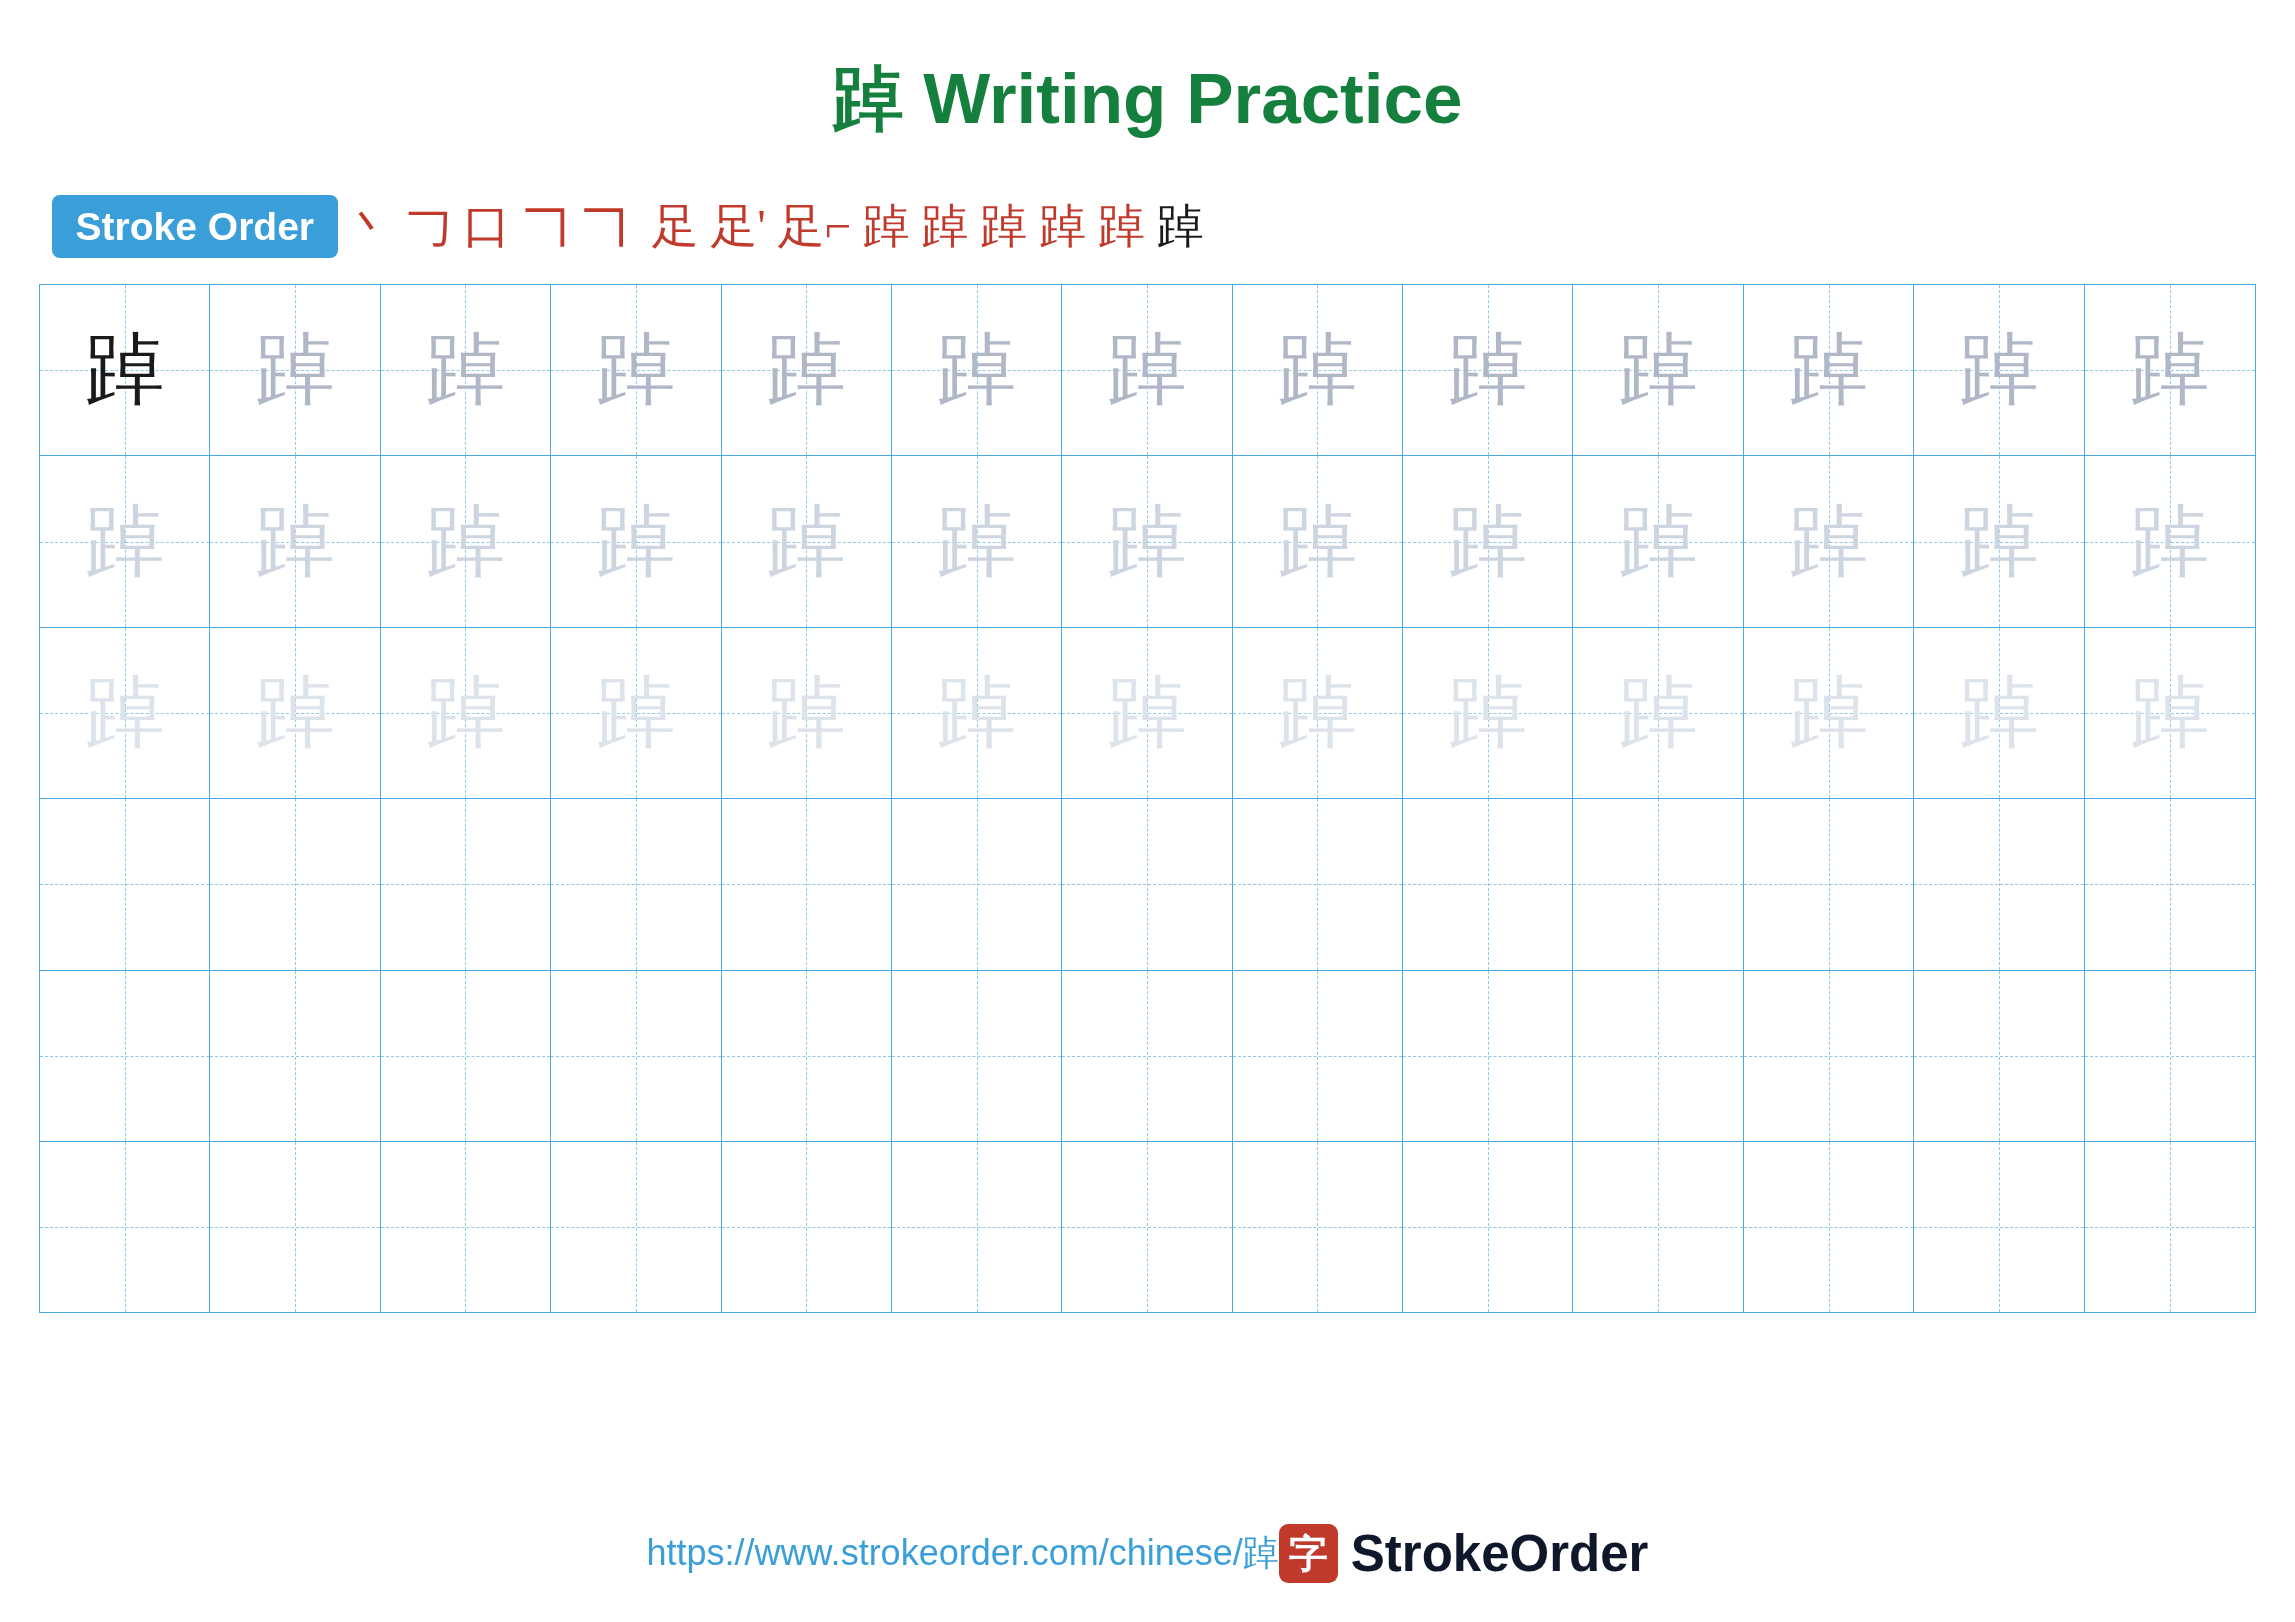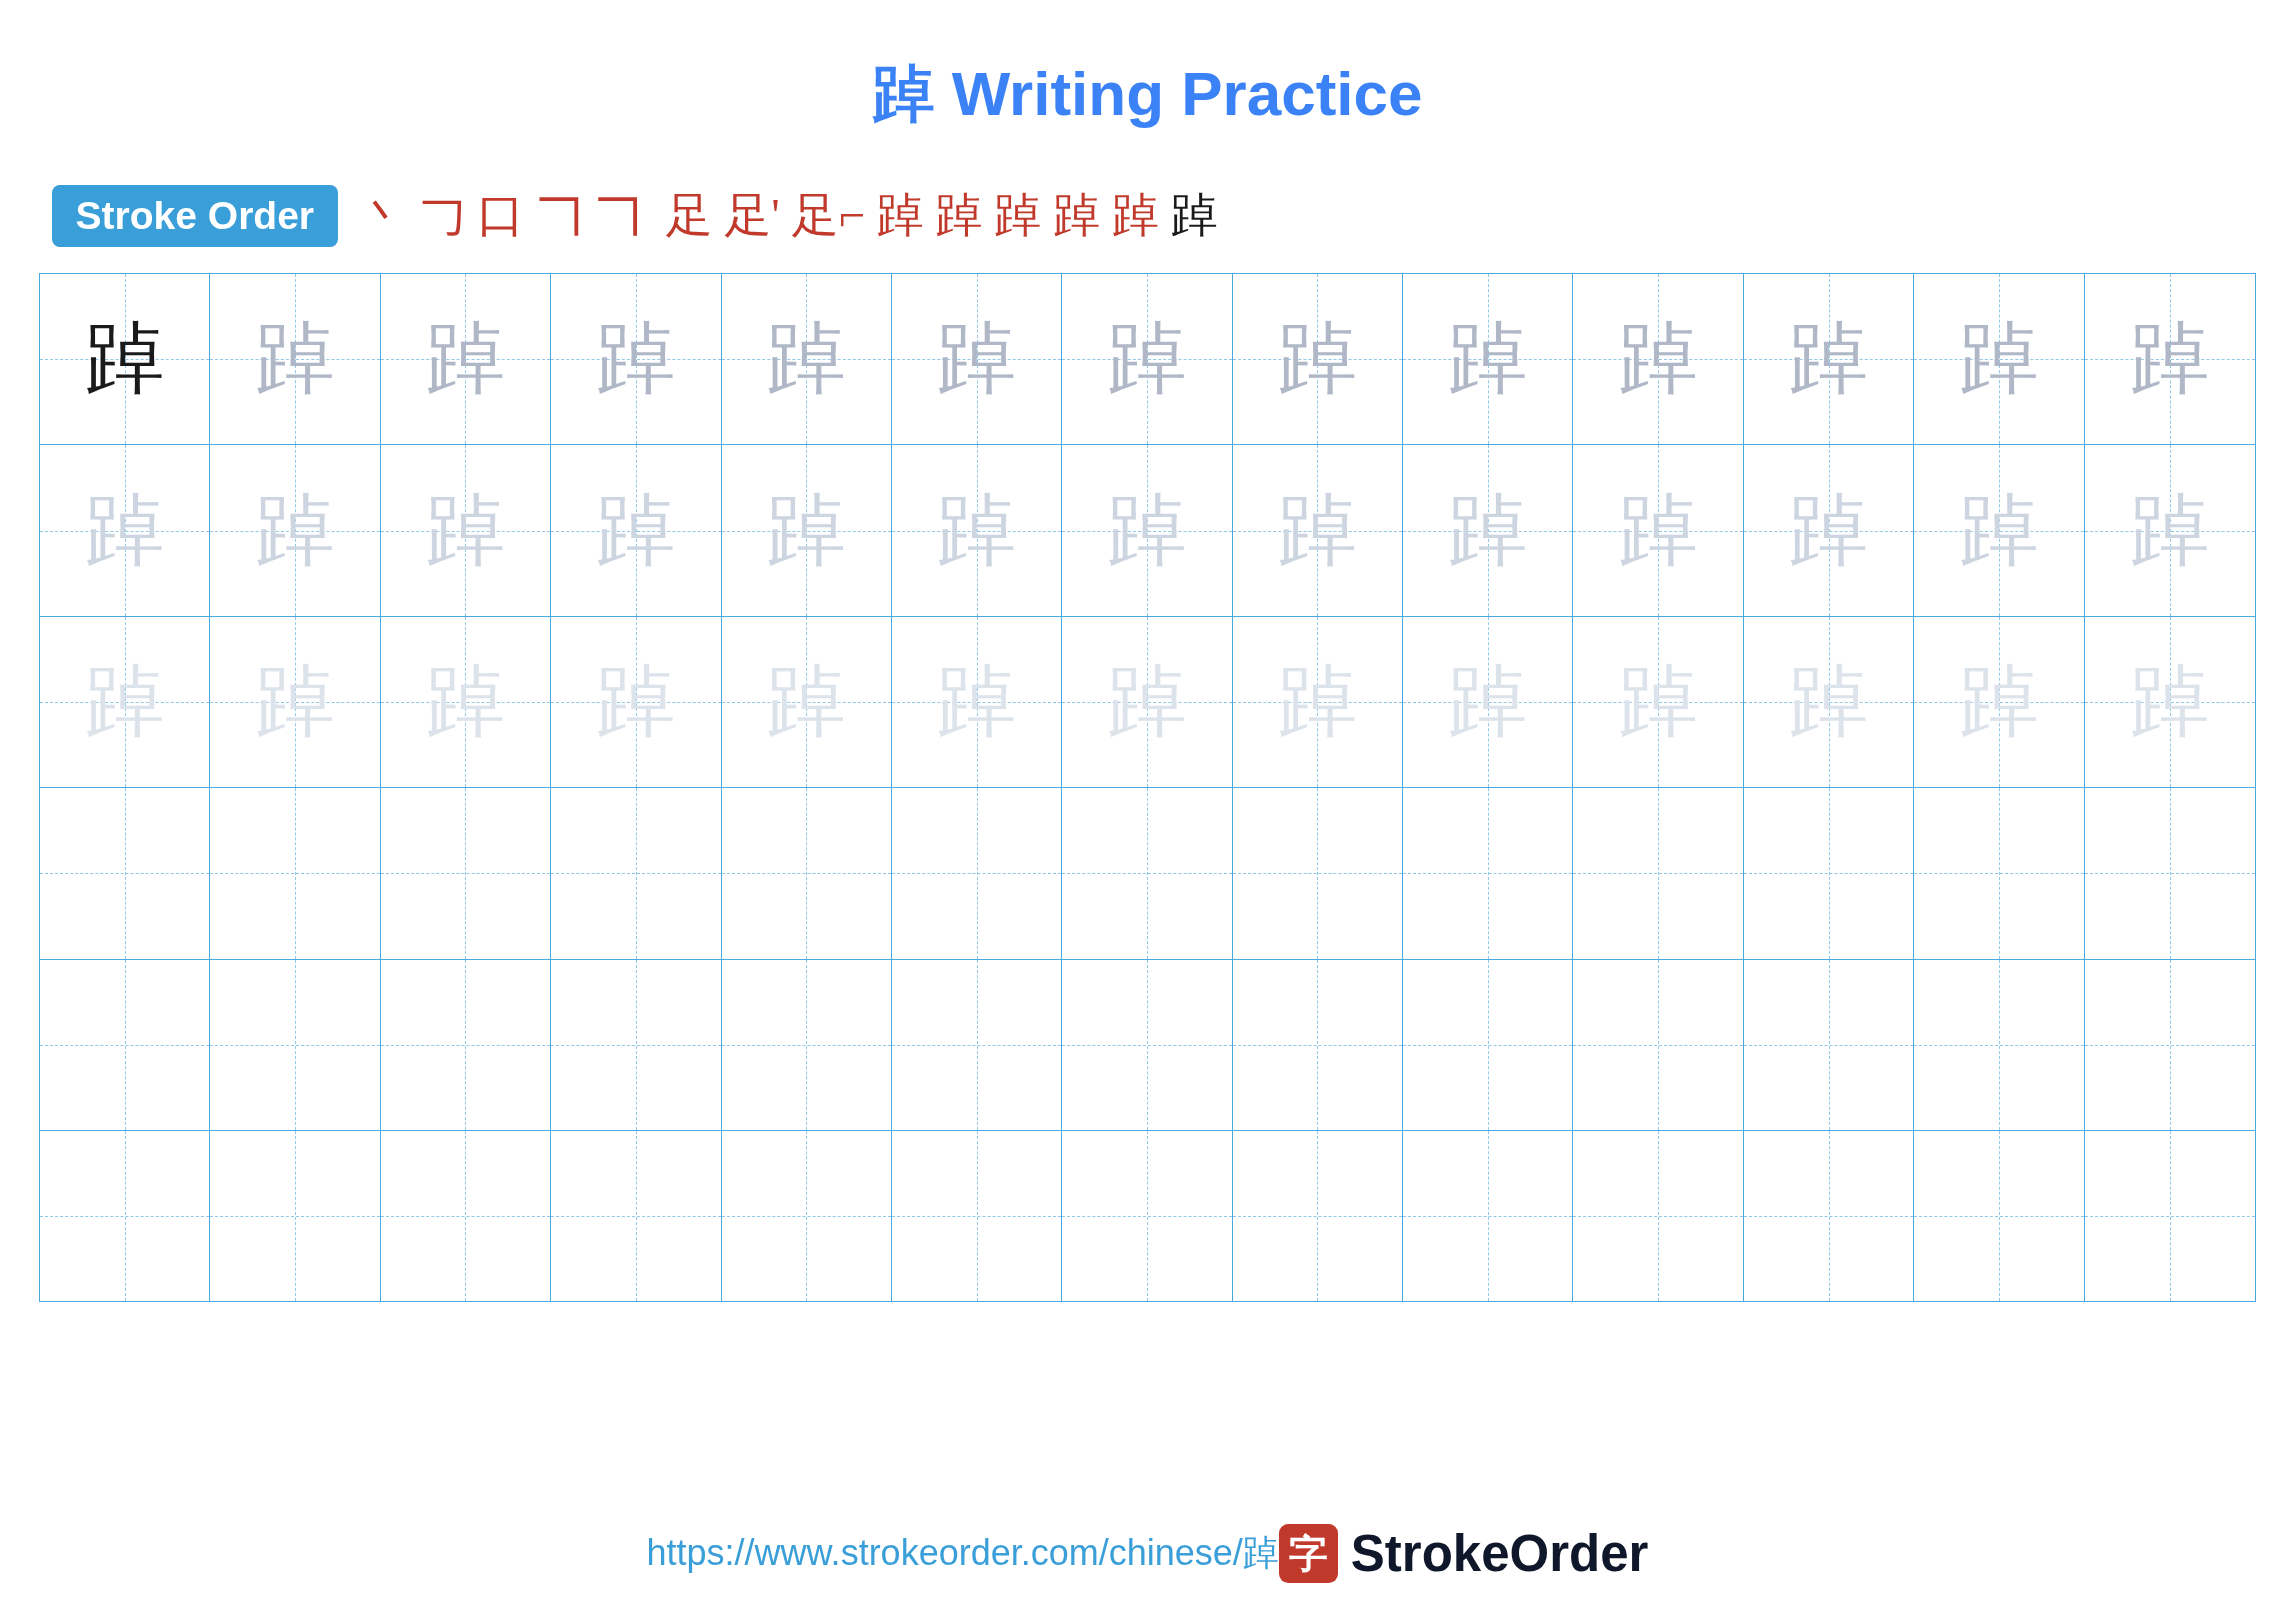--- a/index.html
+++ b/index.html
@@ -12,33 +12,33 @@
       overflow: hidden;
     }
 
     
     .title-area {
       text-align: center;
       padding-top: 52px;
       margin-bottom: 26px;
     }
     .title-text {
-      font-size: 62px;
-      color: #3b82f6;
+      font-size: 71px;
+      color: #15803d;
       font-family: sans-serif;
       font-weight: bold;
     }
 
     
     .stroke-order-row {
       display: flex;
-      align-items: flex-end;
+      align-items: center;
       padding: 0 52px;
       margin-bottom: 26px;
-      gap: 22px;
+      gap: 8px;
       margin-top: 48px;
     }
     .stroke-order-badge {
       background: #3a9fd8;
       color: white;
       font-size: 39px;
       font-family: sans-serif;
       font-weight: bold;
       padding: 9.2px 23.6px;
       border-radius: 7.9px;

